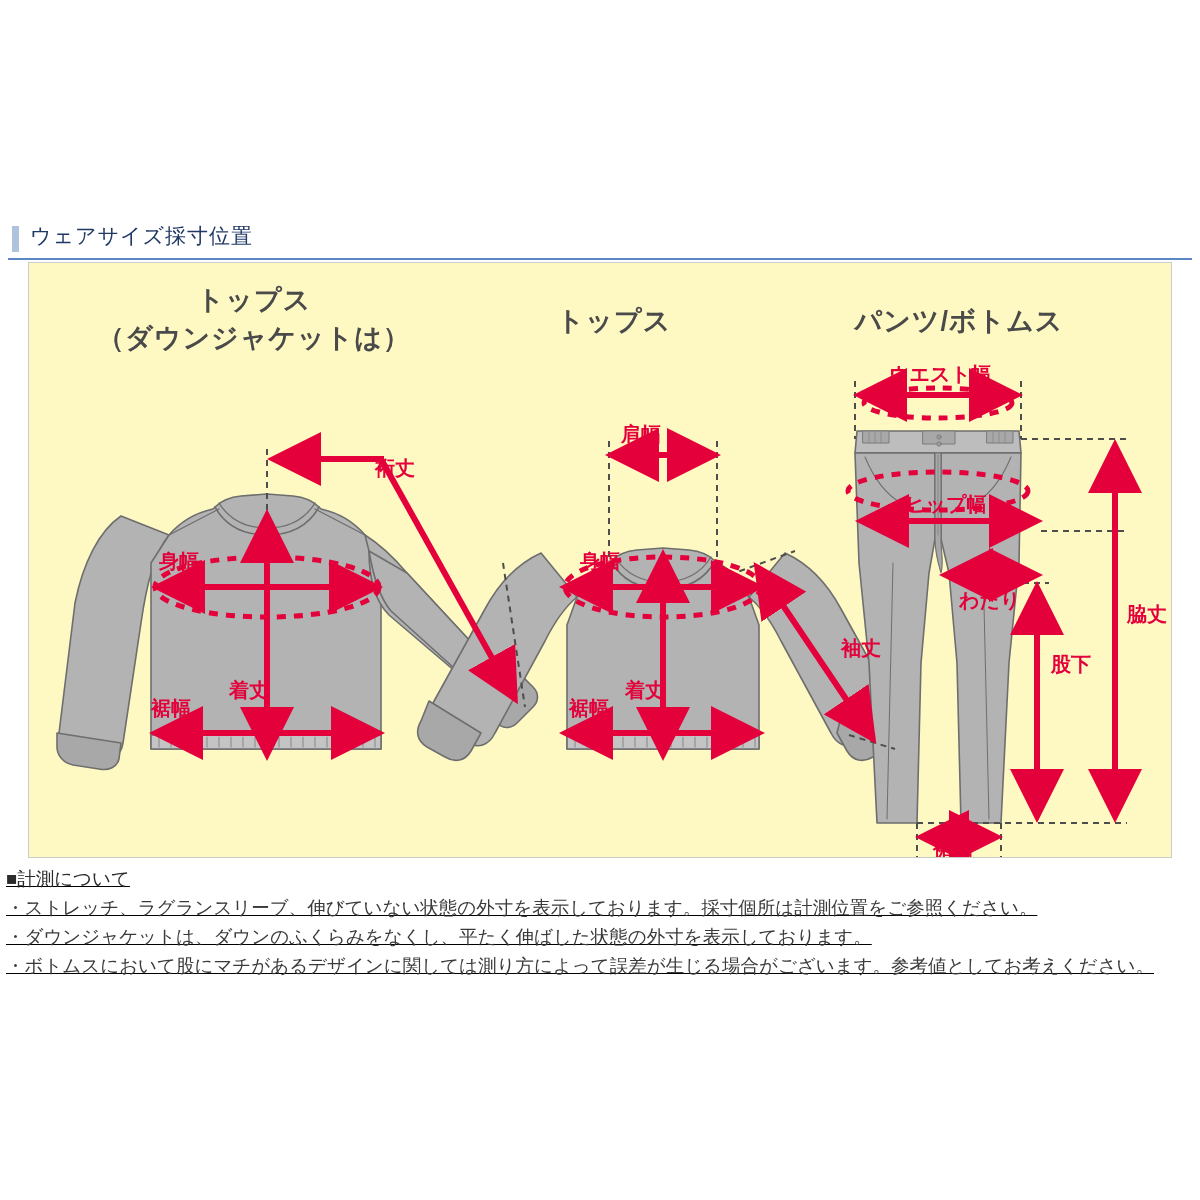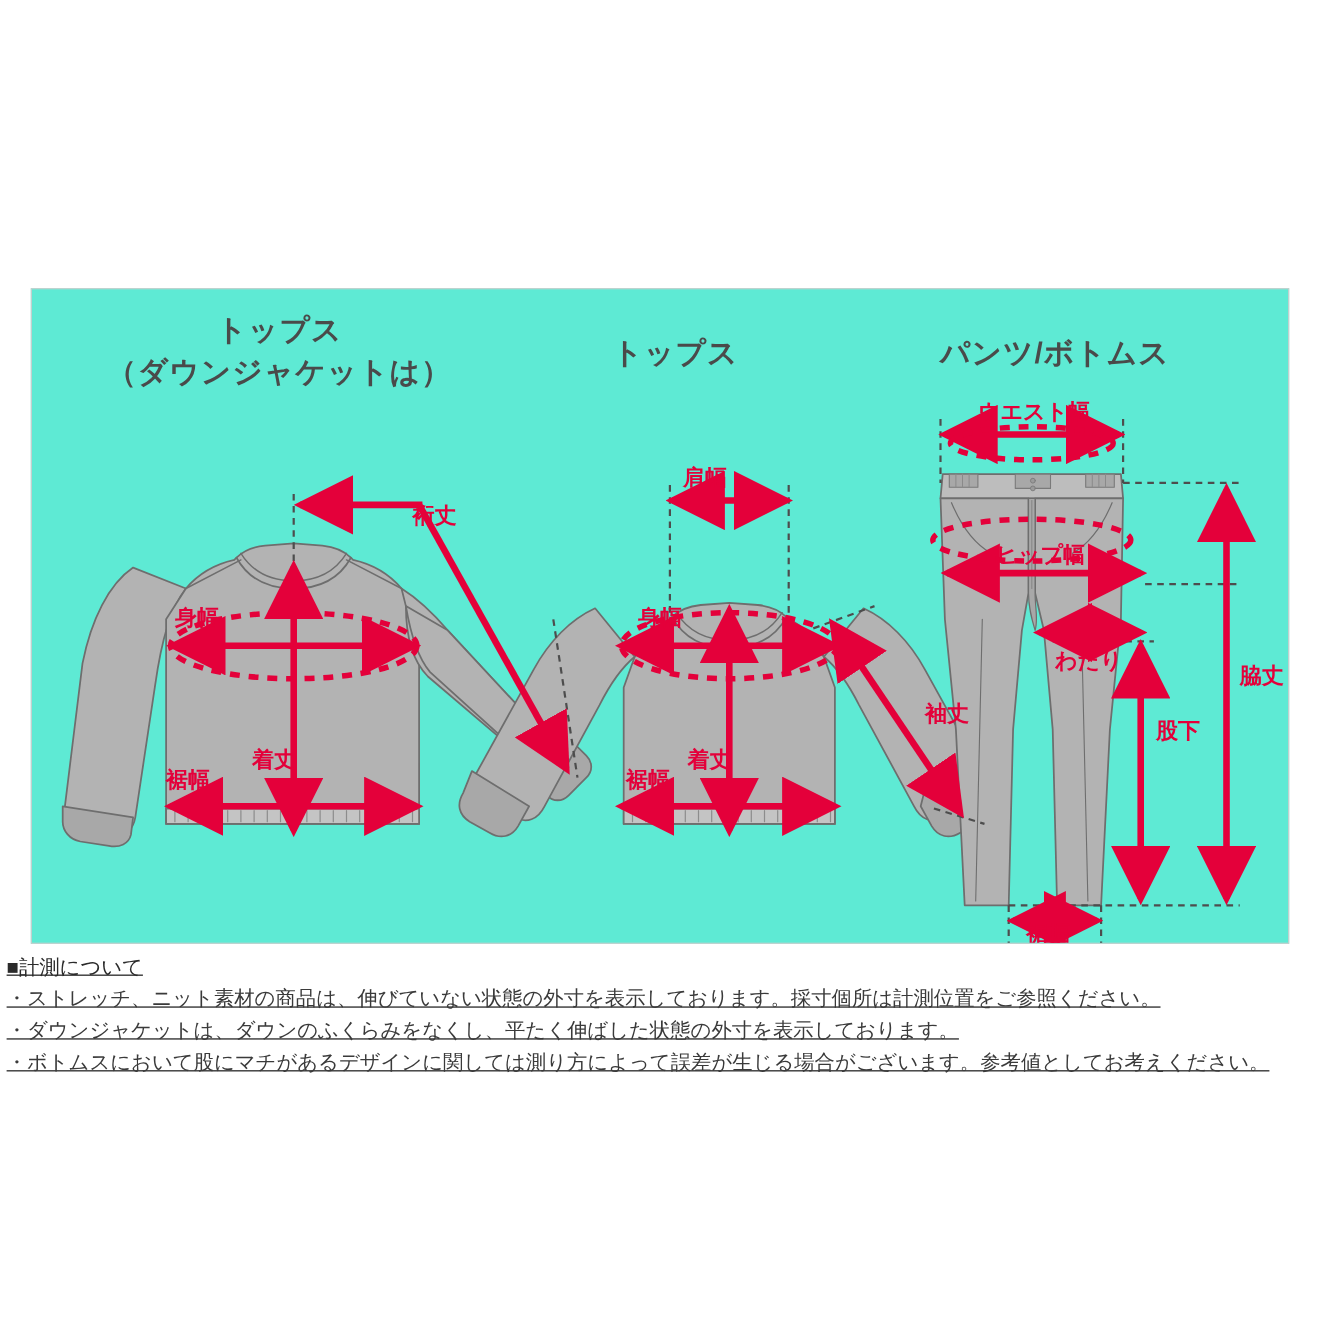--- a/index.html
+++ b/index.html
@@ -27,21 +27,21 @@
   .hdr-rule{
     position:absolute;left:8px;top:36px;width:1184px;height:2px;
     background:#5b87c5;
   }
 
   
   .diagram-box{
     position:absolute;left:28px;top:262px;
     width:1144px;height:596px;
     border:1px solid #cccccc;
-    background:#5eead4;
+    background:#fef9c3;
     box-sizing:border-box;
   }
 
   .col-title{
     position:absolute;
     color:#4a4a4a;font-size:27px;font-weight:bold;
     text-align:center;white-space:nowrap;
     letter-spacing:1px;
   }
   .col-title.t1{left:35px;top:18px;width:380px;line-height:38px;}
@@ -60,20 +60,25 @@
     color:#3a3a3a;font-size:18.5px;line-height:29px;
     white-space:nowrap;
   }
   .note-head{color:#2b2b2b;}
 </style>
 </head>
 <body>
 
 <div class="page">
 
+  <div class="section-header">
+    <div class="hdr-accent"></div>
+    <div class="hdr-title">ウェアサイズ採寸位置</div>
+    <div class="hdr-rule"></div>
+  </div>
 
   <div class="diagram-box">
 
     <div class="col-title t1">
       <span>トップス</span>
       <span class="l2">（ダウンジャケットは）</span>
     </div>
     <div class="col-title t2">トップス</div>
     <div class="col-title t3">パンツ/ボトムス</div>
 
@@ -276,18 +281,18 @@
         <text x="930" y="344">わたり</text>
         <text x="1098" y="358">脇丈</text>
         <text x="1022" y="408">股下</text>
         <text x="904" y="592">裾幅</text>
       </g>
     </svg>
   </div>
 
   <div class="notes">
     <span class="note-line note-head">■計測について</span>
-    <span class="note-line">・ストレッチ、ニット素材の商品は、伸びていない状態の外寸を表示しております。採寸個所は計測位置をご参照ください。</span>
+    <span class="note-line">・ストレッチ、ラグランスリーブ、伸びていない状態の外寸を表示しております。採寸個所は計測位置をご参照ください。</span>
     <span class="note-line">・ダウンジャケットは、ダウンのふくらみをなくし、平たく伸ばした状態の外寸を表示しております。</span>
     <span class="note-line">・ボトムスにおいて股にマチがあるデザインに関しては測り方によって誤差が生じる場合がございます。参考値としてお考えください。</span>
   </div>
 
 </div>
 
 </body></html>

